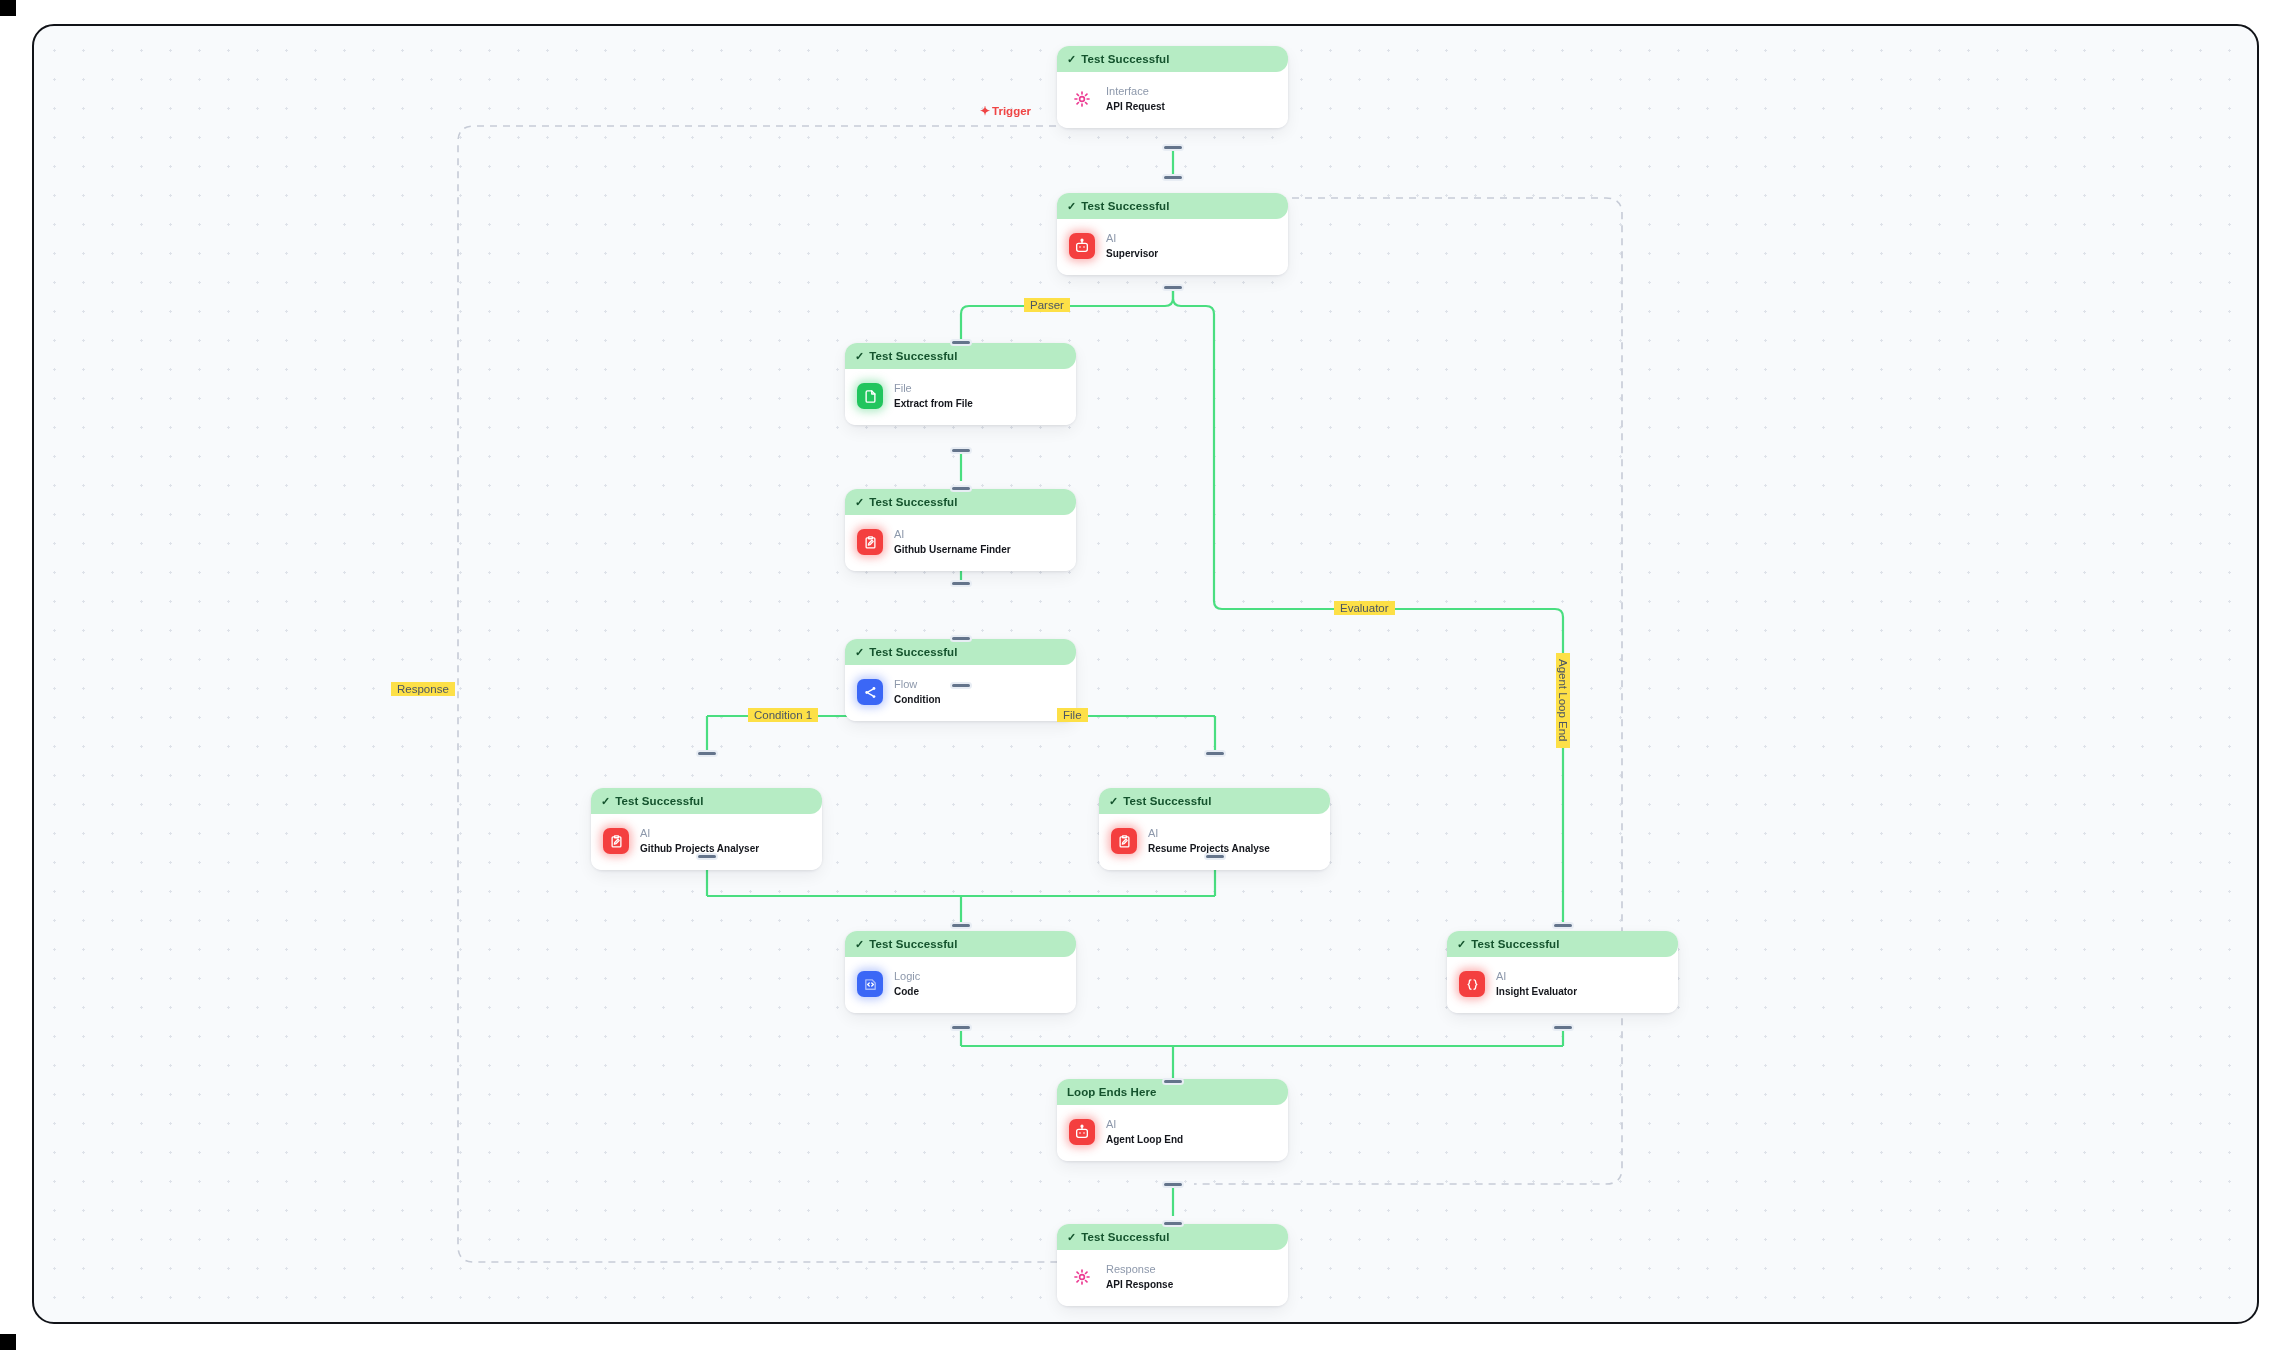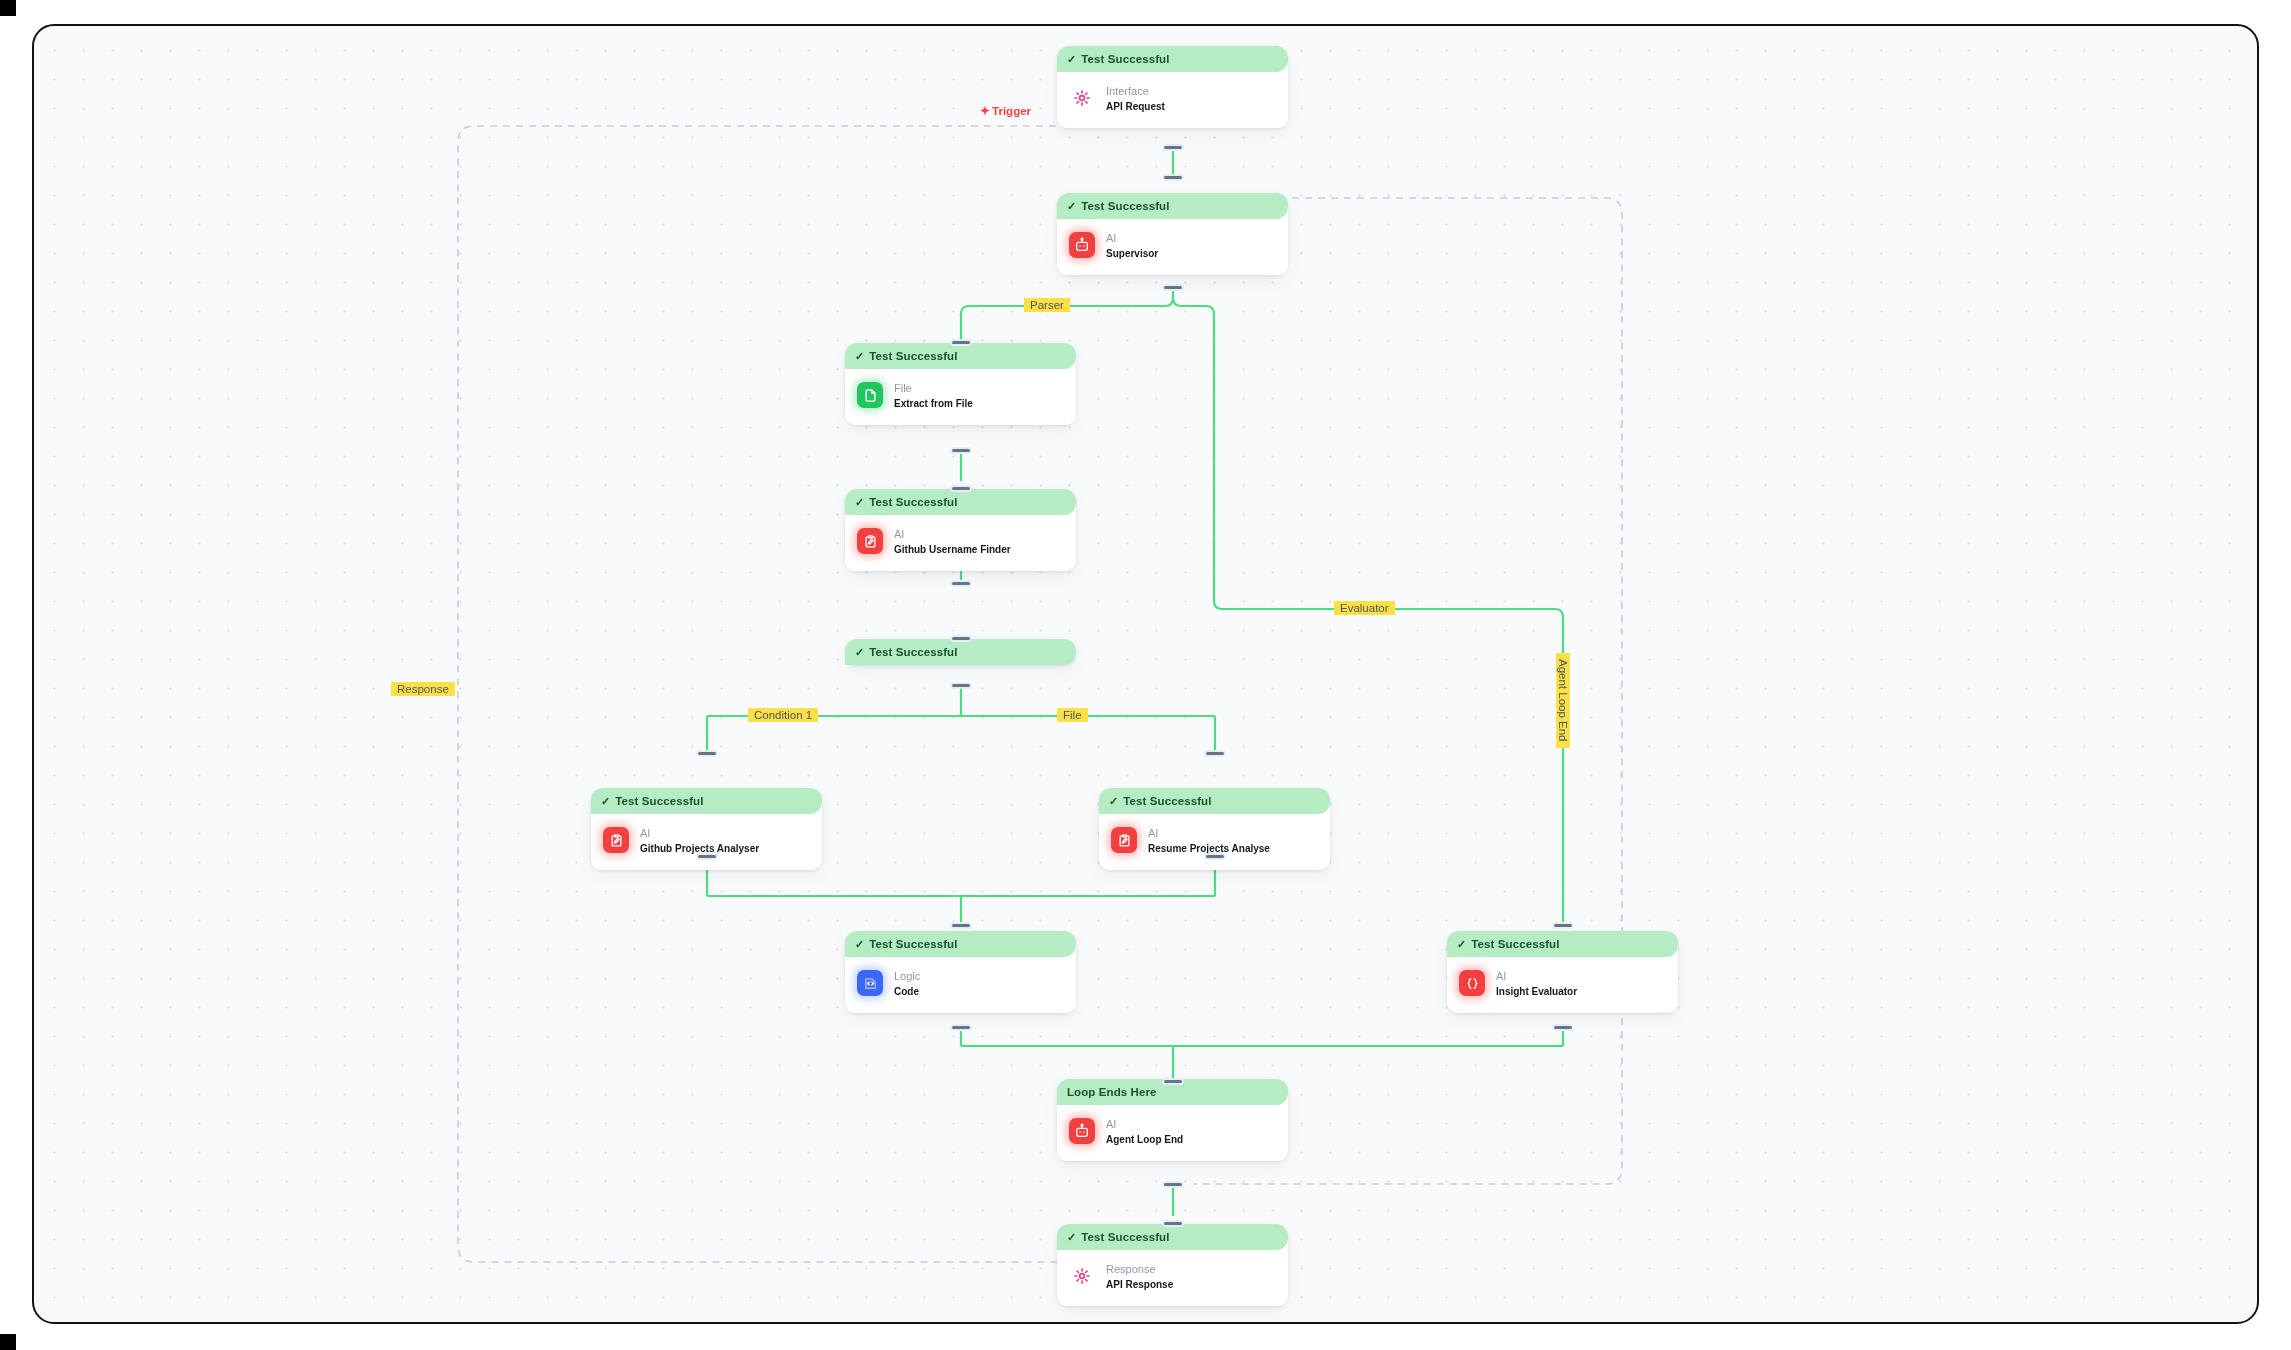--- a/index.html
+++ b/index.html
@@ -57,21 +57,21 @@
     font-weight:700;
     color:#14532d;
     letter-spacing:.1px;
     white-space:nowrap;
   }
   .node-status .tick { margin-right:5px; font-size:11px; line-height:1; }
   .node-body {
     background:#fff;
     border-radius:0 10px 10px 10px;
     padding:13px 12px 15px 12px;
-    display:flex; align-items:flex-start; gap:11px;
+    display:flex; align-items:center; gap:11px;
     min-height:56px;
   }
   .node-icon {
     width:26px; height:26px; flex:0 0 26px;
     border-radius:7px;
     display:flex; align-items:center; justify-content:center;
     color:#fff;
   }
   .node-icon svg { display:block; }
   .ic-ai     { background:#f43f3f; box-shadow:0 0 9px 3px rgba(244,63,63,.38); }
@@ -270,20 +270,34 @@
       </div>
     </div>
     <div class="handle" style="left:916px; top:459px;"></div>
     <div class="handle" style="left:916px; top:554px;"></div>
 
     <div class="node" style="left:811px; top:613px;">
       <div class="node-status">
         <span class="tick">✓</span>
         <span>Test Successful</span>
       </div>
+      <div class="node-body">
+        <span class="node-icon ic-flow">
+          <svg width="15" height="15" viewBox="0 0 24 24" fill="none" stroke="#fff" stroke-width="2.1" stroke-linecap="round" stroke-linejoin="round">
+            <circle cx="17.5" cy="5.5" r="2.3" fill="#fff" stroke="none"></circle>
+            <circle cx="17.5" cy="18.5" r="2.3" fill="#fff" stroke="none"></circle>
+            <circle cx="6" cy="12" r="2.3" fill="#fff" stroke="none"></circle>
+            <path d="M8.1 10.9l7.3-4M8.1 13.1l7.3 4"></path>
+          </svg>
+        </span>
+        <span class="node-text">
+          <span class="node-kind">Flow</span>
+          <span class="node-title">Condition</span>
+        </span>
+      </div>
     </div>
     <div class="handle" style="left:916px; top:609px;"></div>
     <div class="handle" style="left:916px; top:656px;"></div>
 
     <div class="node" style="left:557px; top:762px;">
       <div class="node-status">
         <span class="tick">✓</span>
         <span>Test Successful</span>
       </div>
       <div class="node-body">

